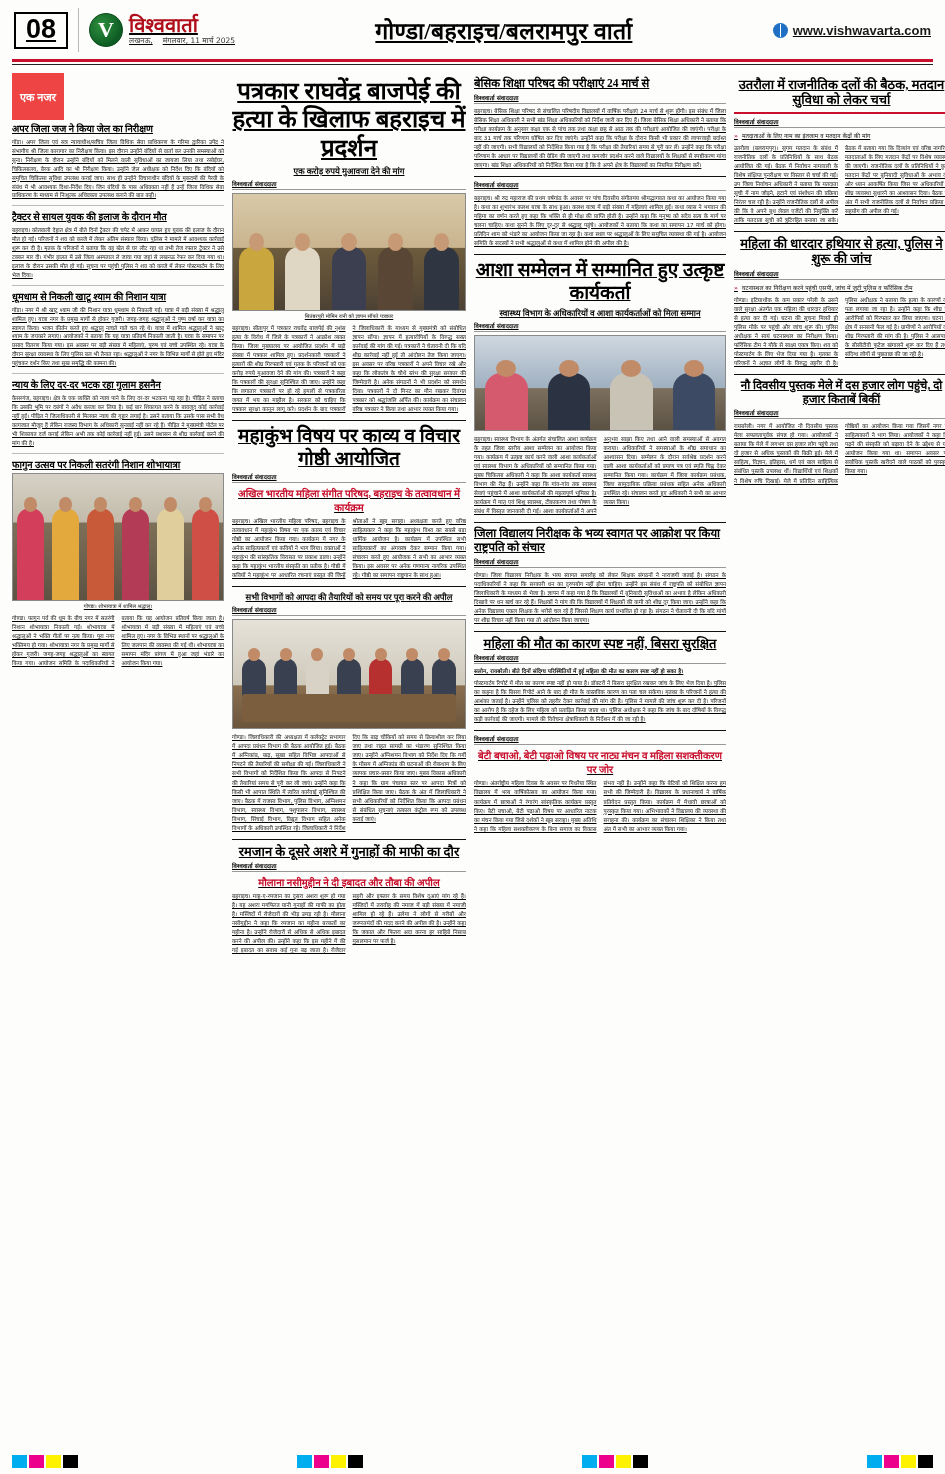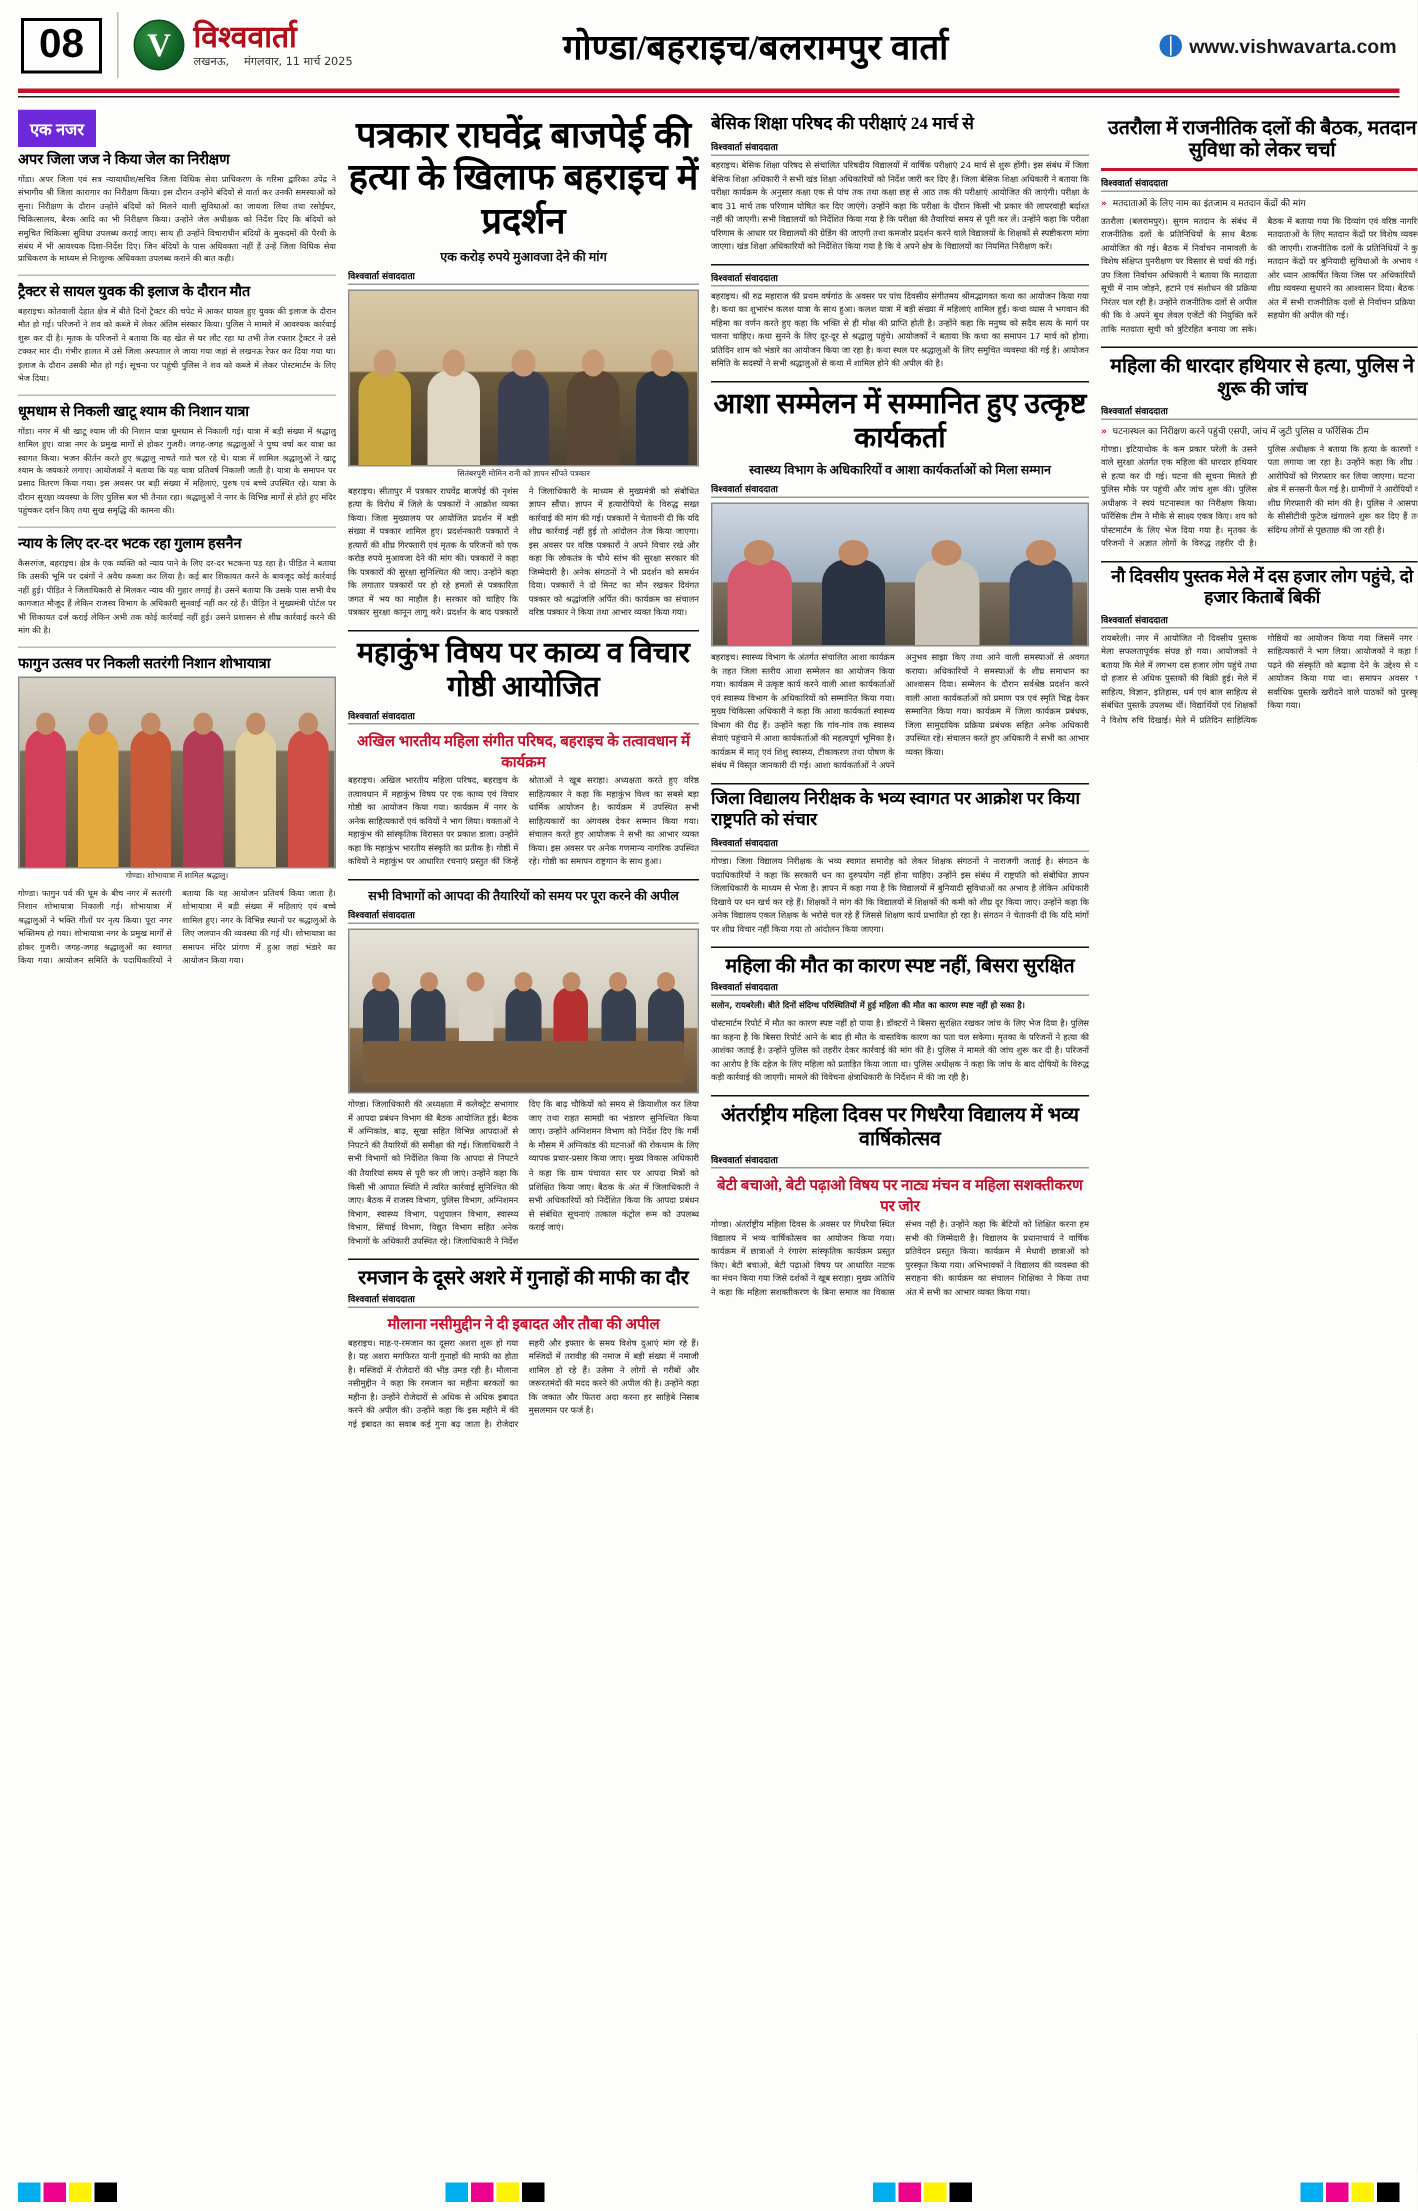--- a/index.html
+++ b/index.html
@@ -7,20 +7,21 @@
   body {
     width: 945px; height: 1474px;
     background: #cfcfcf;
     font-family: "DejaVu Sans", sans-serif;
   }
   .page {
     position: relative;
     width: 945px; height: 1474px;
     background: #fdfdfb;
     overflow: hidden;
+    text-decoration: underline;
   }
   
   .masthead {
     display: flex; align-items: center;
     padding: 8px 14px 4px 14px;
     gap: 10px;
   }
   .pageno {
     border: 2px solid #000;
     font-size: 27px; font-weight: bold;
@@ -115,23 +116,23 @@
     font-family:"Liberation Serif", serif;
   }
   .kicker-red {
     font-size: 10px; color:#c8102e; font-weight:bold; text-align:center;
     margin-bottom:3px; font-family:"Liberation Serif", serif;
   }
   .sep { height:1px; background:#111; margin:6px 0 4px 0;}
 
   
   .eknazar-head {
-    background:#6d28d9; color:#fff;
+    background:#ef4444; color:#fff;
     font-size: 11px; font-weight:bold;
-    padding: 5px 8px; display:inline-block;
+    padding: 16px 8px; display:inline-block;
     font-family:"Liberation Serif", serif;
     margin-bottom: 3px;
   }
   .brief {
     border-bottom: 1px solid #bbb;
     padding-bottom: 5px; margin-bottom: 5px;
   }
   .brief h3 {
     font-family:"Liberation Serif", serif;
     font-size: 9.6px; margin: 0 0 3px 0; font-weight:bold;
@@ -370,21 +371,20 @@
 
       <div class="sep"></div>
 
       <h2 class="head h-md">महिला की मौत का कारण स्पष्ट नहीं, बिसरा सुरक्षित</h2>
       <div class="byline">विश्ववार्ता संवाददाता</div>
       <div class="body-text" style="font-weight:bold;">सलोन, रायबरेली। बीते दिनों संदिग्ध परिस्थितियों में हुई महिला की मौत का कारण स्पष्ट नहीं हो सका है।</div>
       <div class="body-text" style="margin-top:3px;">पोस्टमार्टम रिपोर्ट में मौत का कारण स्पष्ट नहीं हो पाया है। डॉक्टरों ने बिसरा सुरक्षित रखकर जांच के लिए भेज दिया है। पुलिस का कहना है कि बिसरा रिपोर्ट आने के बाद ही मौत के वास्तविक कारण का पता चल सकेगा। मृतका के परिजनों ने हत्या की आशंका जताई है। उन्होंने पुलिस को तहरीर देकर कार्रवाई की मांग की है। पुलिस ने मामले की जांच शुरू कर दी है। परिजनों का आरोप है कि दहेज के लिए महिला को प्रताड़ित किया जाता था। पुलिस अधीक्षक ने कहा कि जांच के बाद दोषियों के विरुद्ध कड़ी कार्रवाई की जाएगी। मामले की विवेचना क्षेत्राधिकारी के निर्देशन में की जा रही है।</div>
 
       <div class="sep"></div>
 
-      <h2 class="head h-md">अंतर्राष्ट्रीय महिला दिवस पर गिधरैया विद्यालय में भव्य वार्षिकोत्सव</h2>
       <div class="byline">विश्ववार्ता संवाददाता</div>
       <div class="kicker-red">बेटी बचाओ, बेटी पढ़ाओ विषय पर नाट्य मंचन व महिला सशक्तीकरण पर जोर</div>
       <div class="body-text two-col">गोण्डा। अंतर्राष्ट्रीय महिला दिवस के अवसर पर गिधरैया स्थित विद्यालय में भव्य वार्षिकोत्सव का आयोजन किया गया। कार्यक्रम में छात्राओं ने रंगारंग सांस्कृतिक कार्यक्रम प्रस्तुत किए। बेटी बचाओ, बेटी पढ़ाओ विषय पर आधारित नाटक का मंचन किया गया जिसे दर्शकों ने खूब सराहा। मुख्य अतिथि ने कहा कि महिला सशक्तीकरण के बिना समाज का विकास संभव नहीं है। उन्होंने कहा कि बेटियों को शिक्षित करना हम सभी की जिम्मेदारी है। विद्यालय के प्रधानाचार्य ने वार्षिक प्रतिवेदन प्रस्तुत किया। कार्यक्रम में मेधावी छात्राओं को पुरस्कृत किया गया। अभिभावकों ने विद्यालय की व्यवस्था की सराहना की। कार्यक्रम का संचालन शिक्षिका ने किया तथा अंत में सभी का आभार व्यक्त किया गया।</div>
     </div>
 
     <div class="col">
 
       <h2 class="head h-md">उतरौला में राजनीतिक दलों की बैठक, मतदान सुविधा को लेकर चर्चा</h2>
       <div class="redline"></div>
       <div class="byline">विश्ववार्ता संवाददाता</div>

